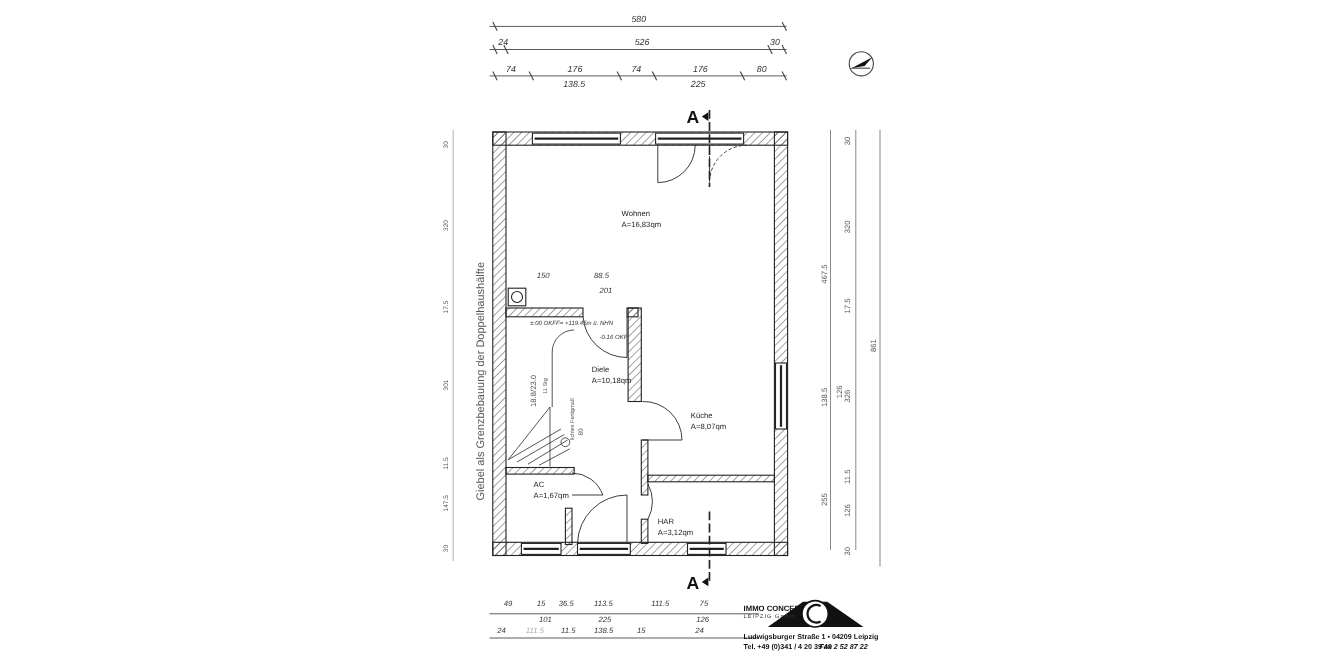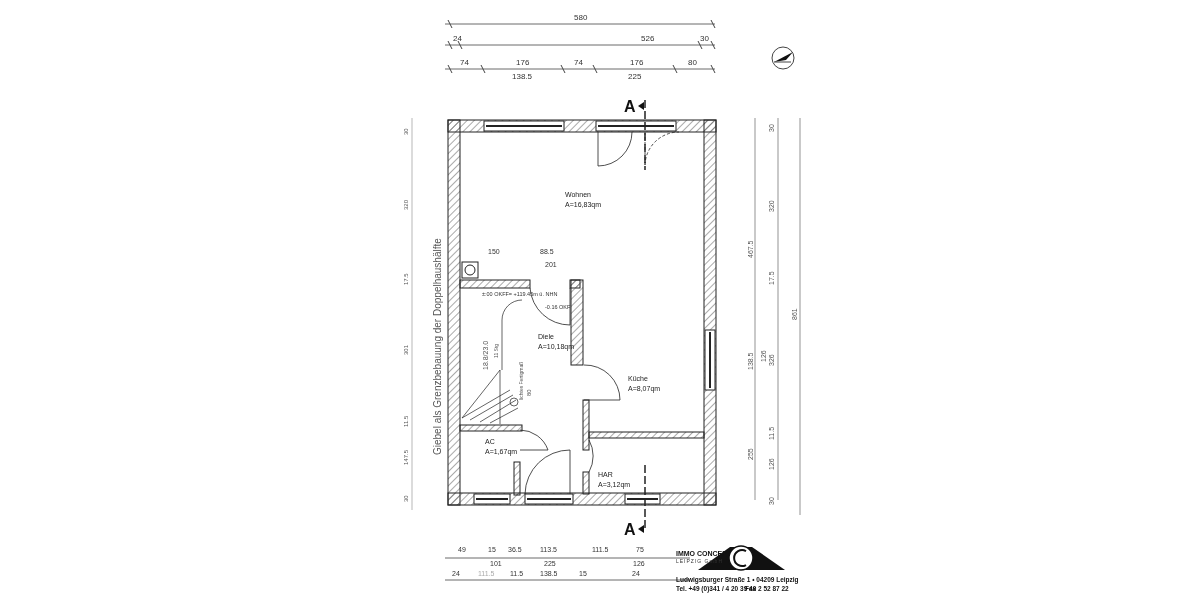--- a/index.html
+++ b/index.html
@@ -1,20 +1,20 @@
 <!DOCTYPE html>
 <html><head>
 <meta charset="utf-8">
 <style>
   html, body { margin:0; padding:0; background:#ffffff; }
   body { width:1200px; height:600px; position:relative; overflow:hidden;
          font-family:"Liberation Sans", sans-serif; color:#222; }
   .stage { position:absolute; left:0; top:0; width:1200px; height:600px; }
   svg text { font-family:"Liberation Sans", sans-serif; fill:#333; }
-  .lbl { position:absolute; font-size:8px; color:#333; white-space:nowrap; }
+  .lbl { position:absolute; font-size:8px; color:#333; white-space:nowrap;font-style:italic; }
   .room { position:absolute; font-size:7px; color:#222; line-height:10px; }
   .vtext { position:absolute; transform:rotate(-90deg); transform-origin:left top; white-space:nowrap; color:#555; }
   .logo-name { position:absolute; left:676px; top:550px; font-size:7px; font-weight:bold; color:#111; }
   .logo-sub { position:absolute; left:676px; top:558px; font-size:5px; letter-spacing:1px; color:#333; }
   .logo-addr { position:absolute; left:676px; top:576px; font-size:6.5px; font-weight:bold; color:#111; }
   .logo-tel { position:absolute; left:676px; top:585px; font-size:6.5px; font-weight:bold; color:#111; }
 </style>
 </head>
 <body>
 
@@ -134,21 +134,21 @@
   <g>
     <polygon points="698,570 730,547 752,547 785,570" fill="#111"></polygon>
     <circle cx="741" cy="558" r="12" fill="#fff" stroke="#111" stroke-width="1.5"></circle>
     <path d="M746 551 A8 8 0 1 0 746 565" fill="none" stroke="#111" stroke-width="2"></path>
   </g>
 </svg>
 
 
 <span class="lbl" style="left:574px;top:13px;">580</span>
 <span class="lbl" style="left:453px;top:34px;">24</span>
-<span class="lbl" style="left:604px;top:34px;padding-left:37px;">526</span>
+<span class="lbl" style="left:540px;top:34px;padding-left:37px;">526</span>
 <span class="lbl" style="left:700px;top:34px;">30</span>
 <span class="lbl" style="left:460px;top:58px;">74</span>
 <span class="lbl" style="left:516px;top:58px;">176</span>
 <span class="lbl" style="left:574px;top:58px;">74</span>
 <span class="lbl" style="left:630px;top:58px;">176</span>
 <span class="lbl" style="left:688px;top:58px;">80</span>
 <span class="lbl" style="left:512px;top:72px;">138.5</span>
 <span class="lbl" style="left:628px;top:72px;">225</span>
 
 

